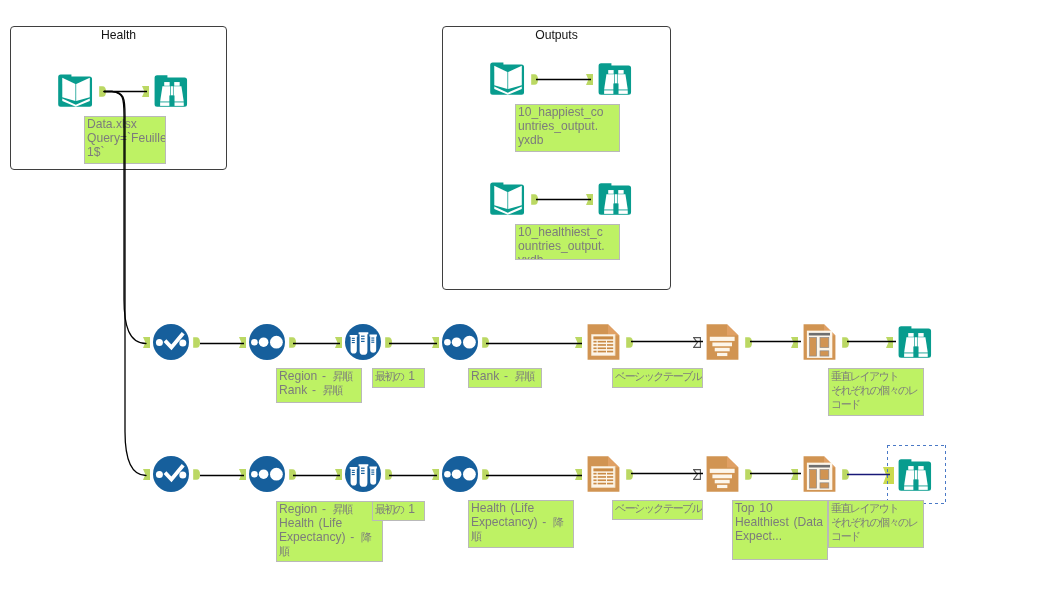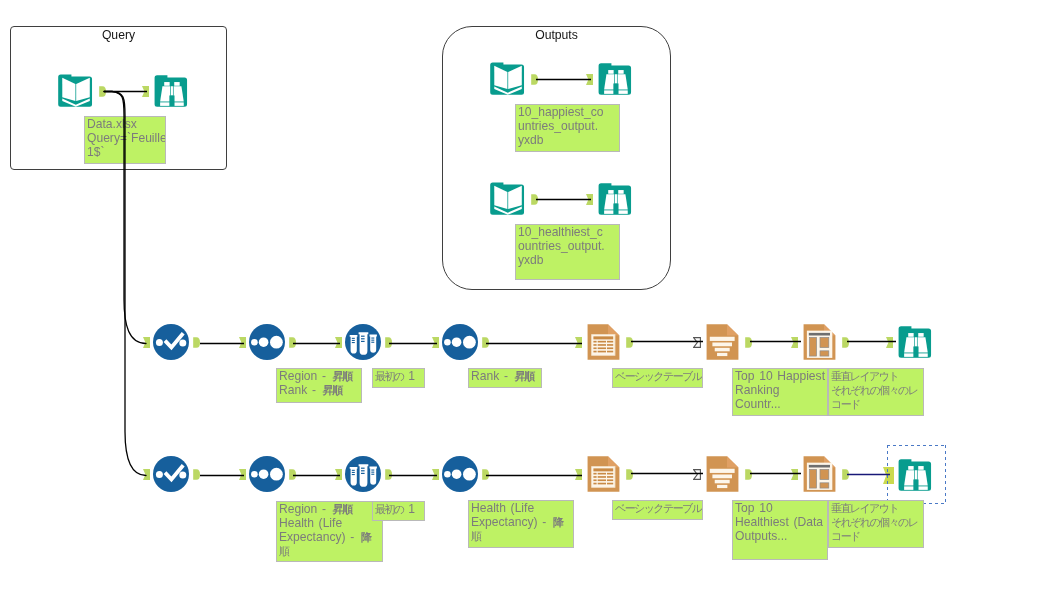--- a/index.html
+++ b/index.html
@@ -9,41 +9,41 @@
   .container-box{position:absolute;border:1px solid #2b2b2b;border-top-color:#6e6e6e;
        border-bottom-color:#6e6e6e;border-radius:4px;box-sizing:border-box;}
   .container-title{position:absolute;left:0;right:0;top:0.5px;text-align:center;
        font-size:12.2px;color:#151515;line-height:14px;}
   .tool{position:absolute;}
   .tool svg{display:block;}
   .lbl{position:absolute;border:1px solid #b9b9b9;box-sizing:border-box;color:#7c7c7c;
        font-size:12.1px;line-height:14.0px;padding:0 2px 1px 2px;background:#bef264;
        white-space:pre;overflow:hidden;word-spacing:1.3px;margin-left:38px;}
   .lbl .cjk{font-size:11px;letter-spacing:-1.6px;}
-  .lbl .cjk.after-latin{margin-left:2.2px;font-weight:bold;}
+  .lbl .cjk.after-latin{margin-left:2.2px;}
   #wires{position:absolute;left:0;top:0;width:1061px;height:610px;pointer-events:none;}
   .seldash{position:absolute;box-sizing:border-box;
      background-image:
        repeating-linear-gradient(to right,#4a79c6 0 3px,transparent 3px 6px),
        repeating-linear-gradient(to right,#4a79c6 0 3px,transparent 3px 6px),
        repeating-linear-gradient(to bottom,#4a79c6 0 3px,transparent 3px 6px),
        repeating-linear-gradient(to bottom,#4a79c6 0 3px,transparent 3px 6px);
      background-size:100% 1px,100% 1px,1px 100%,1px 100%;
      background-position:0 0,0 100%,0 0,100% 0;
      background-repeat:no-repeat;}
   .anchor{position:absolute;}
 </style>
 </head>
 <body>
 
 <div id="canvas">
     <div class="container-box" style="left: 10px; top: 26px; width: 217px; height: 144px; border-color: rgb(63, 63, 63);">
-      <div class="container-title">Query</div>
-    </div>
-    <div class="container-box" style="left: 442px; top: 26px; width: 229px; height: 264px; border-color: rgb(63, 63, 63); border-radius: 30px;">
+      <div class="container-title">Health</div>
+    </div>
+    <div class="container-box" style="left: 442px; top: 26px; width: 229px; height: 264px; border-color: rgb(63, 63, 63);">
       <div class="container-title">Outputs</div>
     </div>
     <div class="tool" style="left: 58px; top: 73px; width: 35px; height: 36px;">
       <svg width="35" height="36" viewBox="0 0 36 36">
         <path fill="#089c8e" d="M2.8 0.9 h11.0 v2.2 h18.6 a2.6 2.6 0 0 1 2.6 2.6 v25.8 a2.6 2.6 0 0 1 -2.6 2.6 h-29.6 a2.6 2.6 0 0 1 -2.6 -2.6 v-28.0 a2.6 2.6 0 0 1 2.6 -2.6 z"></path>
               <path fill="#ffffff" d="M4.4 4.4 L17.9 10.8 L17.9 28.4 L4.4 24.3 Z"></path>
               <path fill="#ffffff" d="M32.7 4.4 L18.7 10.8 L18.7 28.4 L32.7 24.3 Z"></path>
               <path fill="#ffffff" d="M4.4 25.7 L18.3 32.1 L32.7 25.7 L32.7 28.4 L18.3 34.2 L4.4 28.4 Z"></path>
       </svg>
     </div>
@@ -418,32 +418,31 @@
               </g>
               <path fill="#089c8e" d="M15.8 22.6 h5.3 v11.0 h-5.3 z"></path>
       </svg>
     </div>
     <svg class="anchor" width="11" height="17" viewBox="0 0 11 17" style="left: 883px; top: 467px;">
       <path d="M0 0 H11 V17 H0 L3.2 8.5 Z" fill="#cada4e"></path>
     </svg>
     <div class="seldash" style="left: 886.5px; top: 445px; width: 59px; height: 59px; border-color: rgb(74, 121, 198);"></div>
     <div class="lbl" style="left: 46px; top: 116px; width: 82px; height: 48px;"><div class="ln">Data.xlsx</div><div class="ln">Query=`Feuille</div><div class="ln">1$`</div></div>
     <div class="lbl" style="left: 477px; top: 104px; width: 105px; height: 48px;"><div class="ln">10_happiest_co</div><div class="ln">untries_output.</div><div class="ln">yxdb</div></div>
-    <div class="lbl" style="left: 477px; top: 224px; width: 105px; height: 56px;"><div class="ln">10_healthiest_c</div><div class="ln">ountries_output.</div><div class="ln">yxdb</div></div>
+    <div class="lbl" style="left: 477px; top: 224px; width: 105px; height: 36px;"><div class="ln">10_healthiest_c</div><div class="ln">ountries_output.</div><div class="ln">yxdb</div></div>
     <div class="lbl" style="left: 238px; top: 368px; width: 86px; height: 35px;"><div class="ln">Region - <span class="cjk after-latin">昇順</span></div><div class="ln">Rank - <span class="cjk after-latin">昇順</span></div></div>
     <div class="lbl" style="left: 334px; top: 368px; width: 53px; height: 20px;"><div class="ln"><span class="cjk">最初の</span> 1</div></div>
     <div class="lbl" style="left: 430px; top: 368px; width: 74px; height: 20px;"><div class="ln">Rank - <span class="cjk after-latin">昇順</span></div></div>
     <div class="lbl" style="left: 574px; top: 368px; width: 91px; height: 20px;"><div class="ln"><span class="cjk">ベーシックテーブル</span></div></div>
-    <div class="lbl" style="left: 694px; top: 368px; width: 96px; height: 48px;"><div class="ln">Top 10 Happiest</div><div class="ln">Ranking</div><div class="ln">Countr...</div></div>
     <div class="lbl" style="left: 790px; top: 368px; width: 96px; height: 48px;"><div class="ln"><span class="cjk">垂直レイアウト</span></div><div class="ln"><span class="cjk">それぞれの個々のレ</span></div><div class="ln"><span class="cjk">コード</span></div></div>
     <div class="lbl" style="left: 238px; top: 501px; width: 107px; height: 61px;"><div class="ln">Region - <span class="cjk after-latin">昇順</span></div><div class="ln">Health (Life</div><div class="ln">Expectancy) - <span class="cjk after-latin">降</span></div><div class="ln"><span class="cjk">順</span></div></div>
     <div class="lbl" style="left: 334px; top: 501px; width: 53px; height: 20px;"><div class="ln"><span class="cjk">最初の</span> 1</div></div>
     <div class="lbl" style="left: 430px; top: 500px; width: 106px; height: 48px;"><div class="ln">Health (Life</div><div class="ln">Expectancy) - <span class="cjk after-latin">降</span></div><div class="ln"><span class="cjk">順</span></div></div>
     <div class="lbl" style="left: 574px; top: 500px; width: 91px; height: 20px;"><div class="ln"><span class="cjk">ベーシックテーブル</span></div></div>
-    <div class="lbl" style="left: 694px; top: 500px; width: 96px; height: 60px;"><div class="ln">Top 10</div><div class="ln">Healthiest (Data</div><div class="ln">Outputs...</div></div>
+    <div class="lbl" style="left: 694px; top: 500px; width: 96px; height: 60px;"><div class="ln">Top 10</div><div class="ln">Healthiest (Data</div><div class="ln">Expect...</div></div>
     <div class="lbl" style="left: 790px; top: 500px; width: 96px; height: 48px;"><div class="ln"><span class="cjk">垂直レイアウト</span></div><div class="ln"><span class="cjk">それぞれの個々のレ</span></div><div class="ln"><span class="cjk">コード</span></div></div>
   </div>
 <svg id="wires">
     <line x1="104" y1="91.5" x2="147" y2="91.5" stroke="#000000" stroke-width="1.3"></line>
     <line x1="536" y1="79.5" x2="591" y2="79.5" stroke="#000000" stroke-width="1.3"></line>
     <line x1="536" y1="199.5" x2="591" y2="199.5" stroke="#000000" stroke-width="1.3"></line>
     <path d="M104 91.5 L112 91.5 C123 92.5 124 97.5 124 115.5 L124 299.5 C124 325.5 129 343.5 146 343.5" fill="none" stroke="#000000" stroke-width="1.3" stroke-linecap="round"></path>
     <path d="M104 91.5 L112 91.5 C124 92.5 125 97.5 125 115.5 L125 431.5 C125 457.5 130 475.5 146 475.5" fill="none" stroke="#000000" stroke-width="1.3" stroke-linecap="round"></path>
     <line x1="200" y1="343.5" x2="244" y2="343.5" stroke="#000000" stroke-width="1.3"></line>
     <line x1="293" y1="343.5" x2="340" y2="343.5" stroke="#000000" stroke-width="1.3"></line>

